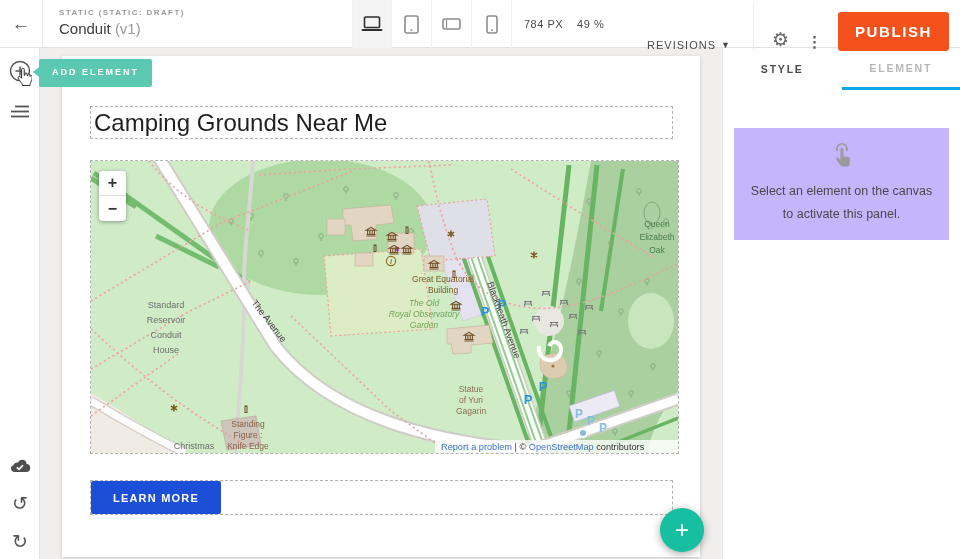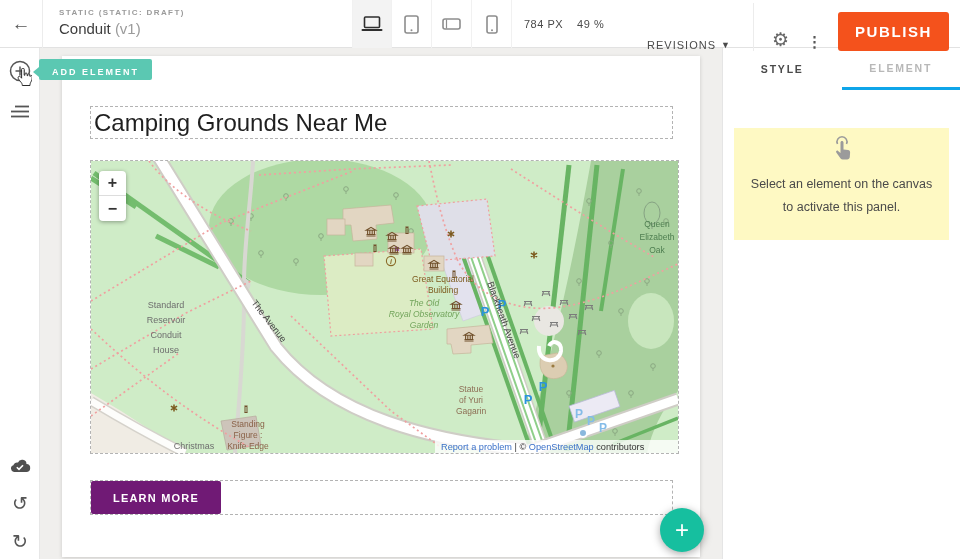--- a/index.html
+++ b/index.html
@@ -42,21 +42,21 @@
   .sidebar { position:absolute; left:0; top:48px; width:40px; height:511px;
     background:#fff; border-right:1px solid #e7e7e7; z-index:30; }
   .sb-btn { width:40px; height:40px; display:flex; align-items:center; justify-content:center; cursor:pointer; }
   .sb-add { margin-top:3px; }
   .sb-bottom-icon { position:absolute; left:0; width:40px; height:34px;
     display:flex; align-items:center; justify-content:center; }
   .undo-redo { font-size:19px; color:#555; cursor:pointer; }
 
   .tooltip { position:absolute; left:39px; top:59px; z-index:50;
     background:#5bc8b2; color:#fff; font-size:9px; font-weight:bold; letter-spacing:2px;
-    padding:8px 13px 3px 13px; border-radius:2px; }
+    padding:8px 13px 10px 13px; border-radius:2px; }
   .tooltip:before { content:""; position:absolute; left:-6px; top:8px;
     border-top:5px solid transparent; border-bottom:5px solid transparent;
     border-right:6px solid #5bc8b2; }
   .cursor-overlay { position:absolute; left:17px; top:68px; z-index:60; pointer-events:none; }
 
   
   .page { position:absolute; left:62px; top:56px; width:638px; height:501px;
     background:#fff; box-shadow:0 1px 4px rgba(0,0,0,.16); z-index:5; }
   .el { border:1px dashed #b3b3b3; position:absolute; }
   .el-heading { left:28px; top:50px; width:583px; height:33px;
@@ -64,36 +64,36 @@
     white-space:nowrap; overflow:hidden; }
   .el-map { left:28px; top:104px; width:589px; height:294px; cursor:pointer; }
   .map-wrap { position:relative; width:587px; height:292px; overflow:hidden; background:#cfecc7; }
   .map-zoom { position:absolute; left:8px; top:10px; width:27px; background:#fff;
     border-radius:4px; box-shadow:0 1px 4px rgba(0,0,0,.35); z-index:5; }
   .map-zoom-btn { width:27px; height:25px; display:flex; align-items:center; justify-content:center;
     font-size:16px; font-weight:bold; color:#333; cursor:pointer; }
   .map-zoom-btn:first-child { border-bottom:1px solid #ddd; }
   .el-buttonrow { left:28px; top:424px; width:583px; height:35px; }
   .learn-btn { position:absolute; left:0px; top:0px; height:33px; min-width:106px;
-    background:#701a75; color:#fff; border:none; border-radius:2px; cursor:pointer;
+    background:#1d4ed8; color:#fff; border:none; border-radius:2px; cursor:pointer;
     font-size:11px; font-weight:bold; letter-spacing:1.2px; padding:0 22px; font-family:inherit; }
   .fab { position:absolute; left:598px; top:452px; width:44px; height:44px; border-radius:50%;
     background:#16bf9f; color:#fff; display:flex; align-items:center; justify-content:center;
     font-size:24px; font-weight:300; box-shadow:0 2px 8px rgba(0,0,0,.35); cursor:pointer; z-index:8; }
 
   
   .panel { position:absolute; left:722px; top:48px; width:238px; height:511px;
     background:#fff; border-left:1px solid #e5e5e5; z-index:20; }
   .tabs { display:flex; height:42px; }
   .tab { flex:1; display:flex; align-items:center; justify-content:center;
     font-size:10.5px; font-weight:bold; letter-spacing:1.8px; cursor:pointer; }
   .tab-style { color:#4a4a4a; }
   .tab-element { color:#b8b8b8; border-bottom:3px solid #0ea5e9; }
-  .placeholder-box { margin:38px 11px 0 11px; height:112px; background:#fef9c3;
-    display:flex; flex-direction:column; align-items:center; padding-top:7px; }
+  .placeholder-box { margin:38px 11px 0 11px; height:112px; background:#c4b5fd;
+    display:flex; flex-direction:column; align-items:center; padding-top:14px; }
   .placeholder-text { margin-top:10px; font-size:12.5px; color:#4a4a4a;
     line-height:23px; text-align:center; }
 
   svg text { font-family:"Liberation Sans", sans-serif; }
 </style>
 </head>
 <body>
 
 <div class="topbar">
   <div class="back-btn">

